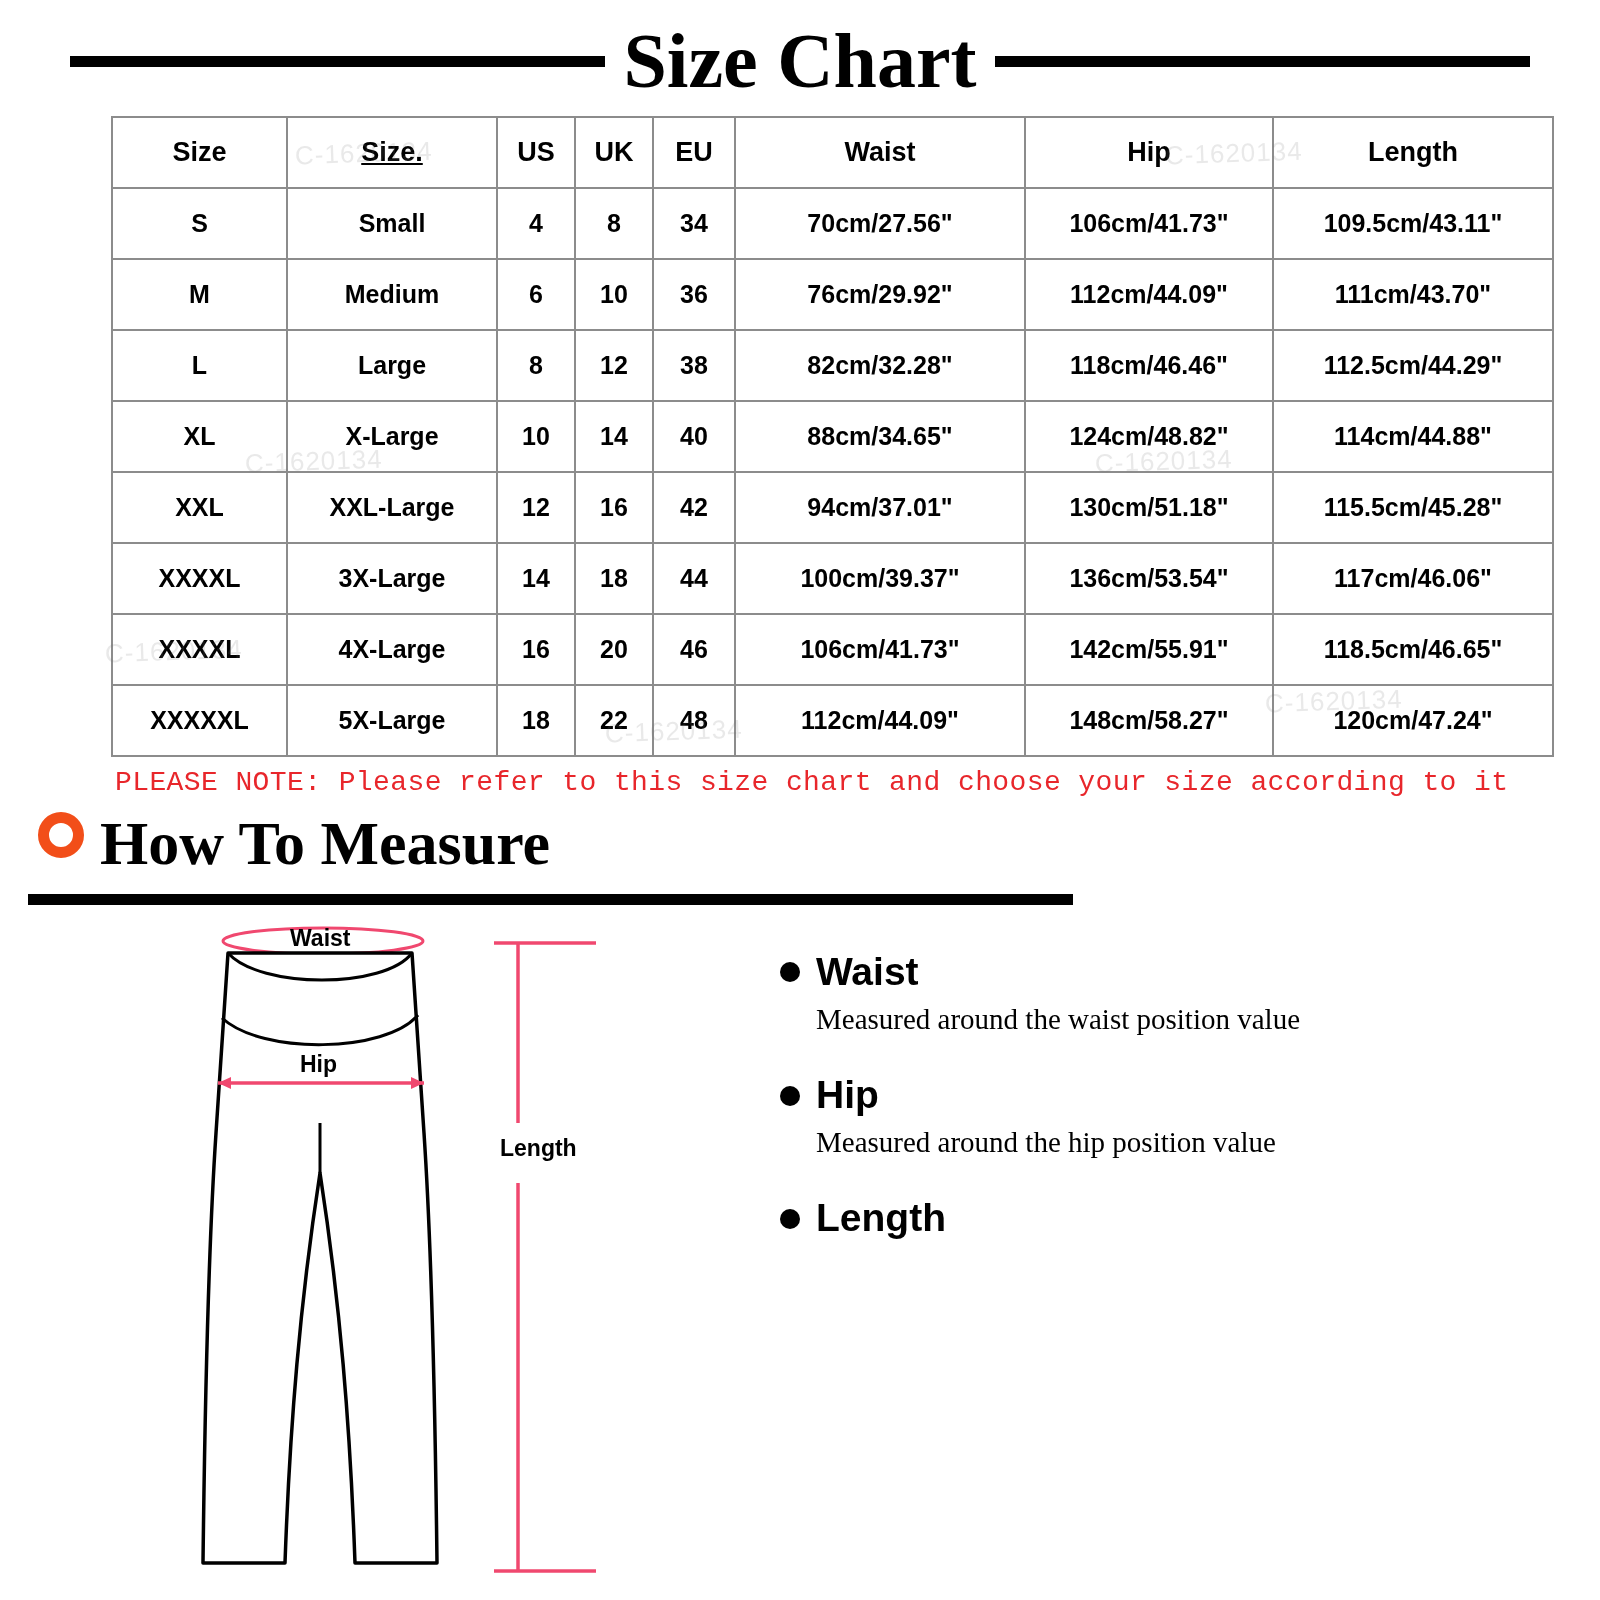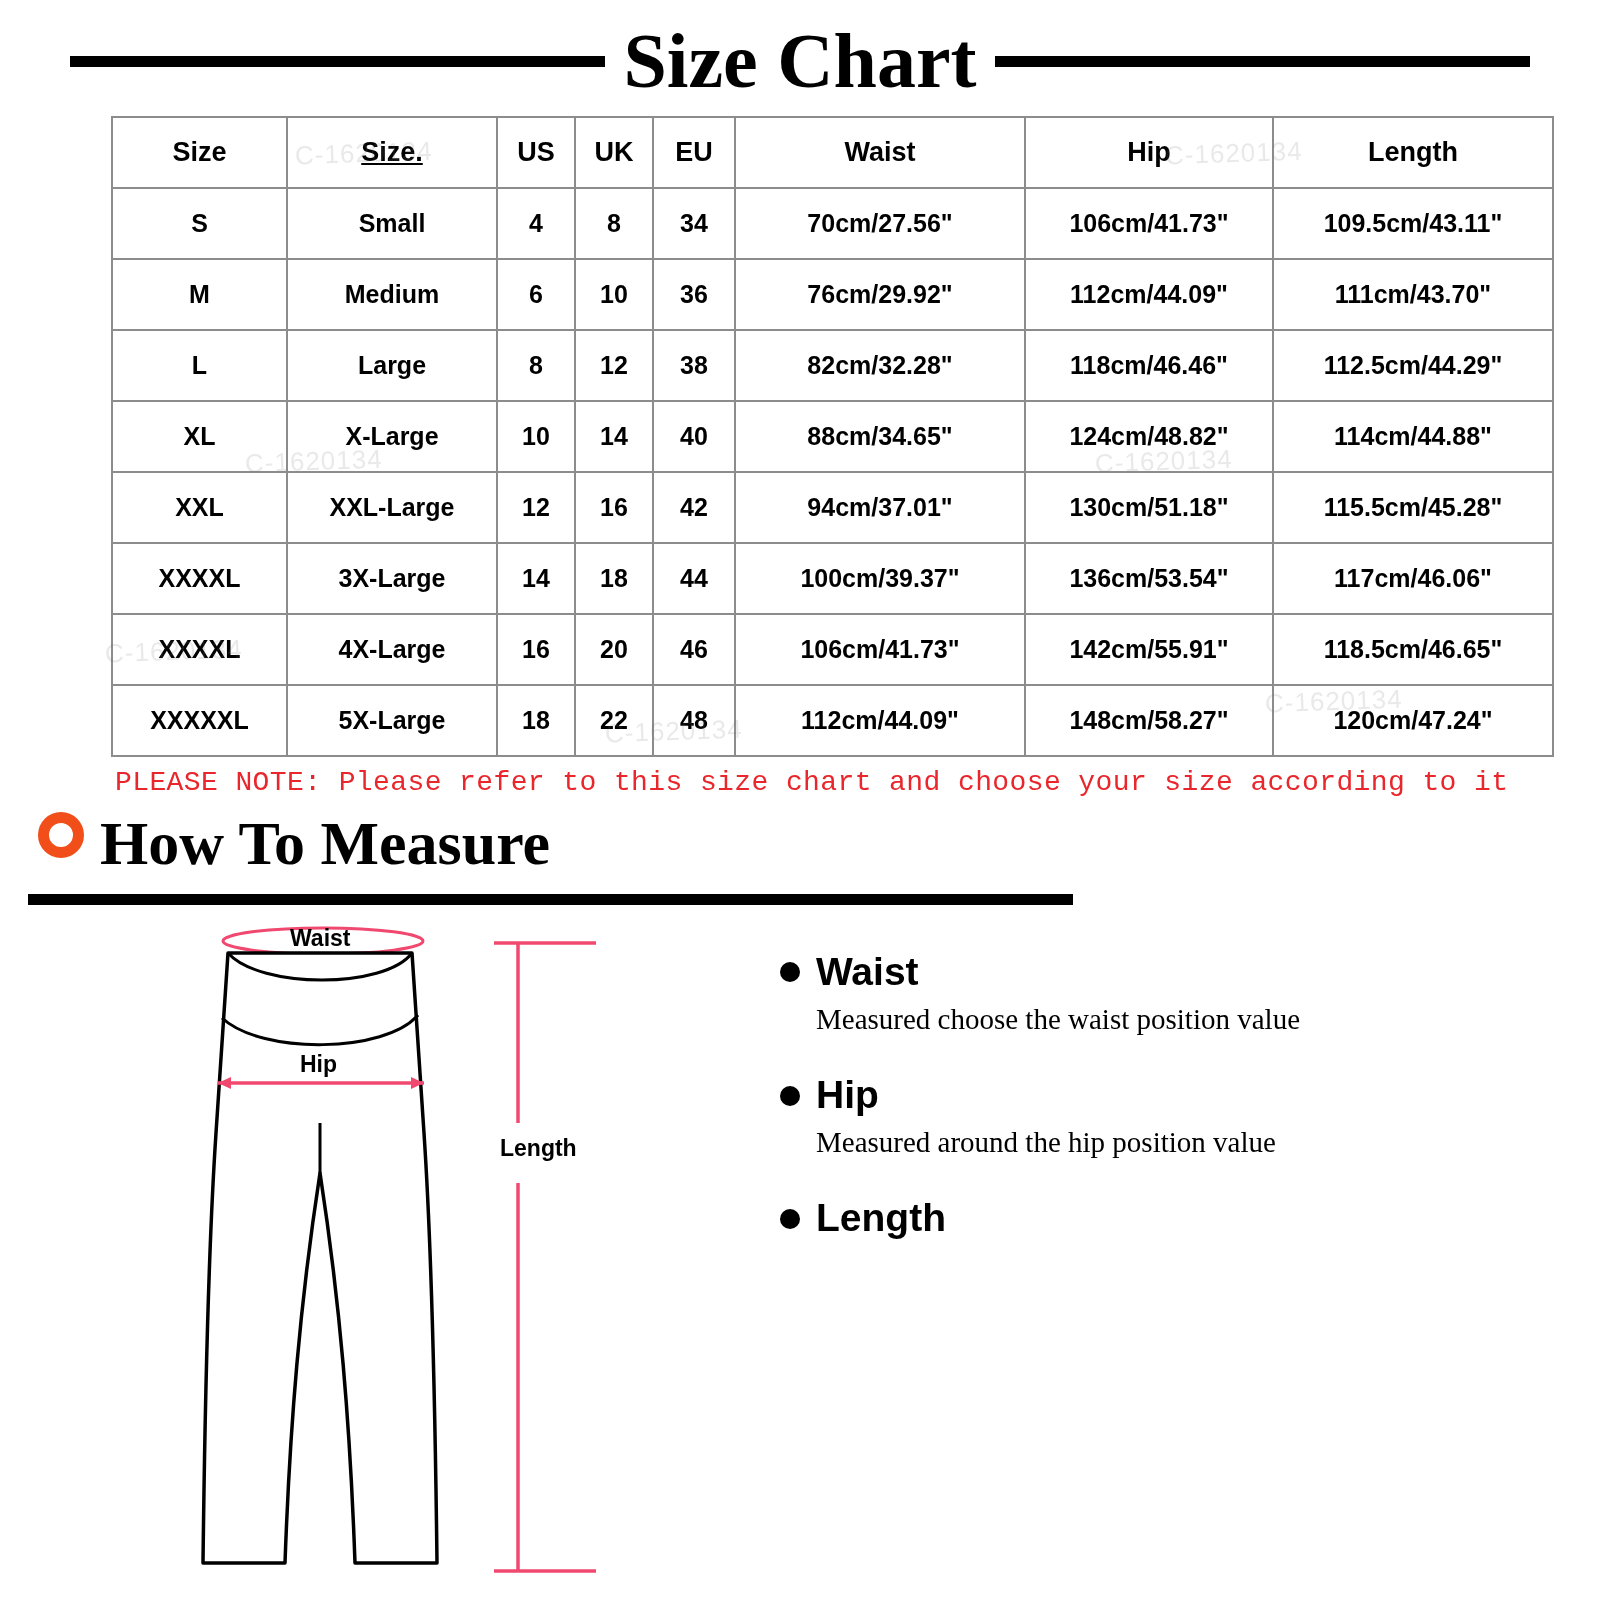--- a/index.html
+++ b/index.html
@@ -329,21 +329,21 @@
       <div class="lbl" style="left:300px; top:128px;">Hip</div>
       <div class="lbl" style="left:500px; top:212px;">Length</div>
     </div>
 
     <div class="desc">
       <div class="desc-item">
         <div class="desc-head">
           <span class="bullet"></span>
           <span class="desc-title">Waist</span>
         </div>
-        <div class="desc-body">Measured choose the waist position value</div>
+        <div class="desc-body">Measured around the waist position value</div>
       </div>
 
       <div class="desc-item">
         <div class="desc-head">
           <span class="bullet"></span>
           <span class="desc-title">Hip</span>
         </div>
         <div class="desc-body">Measured around the  hip position value</div>
       </div>
 

